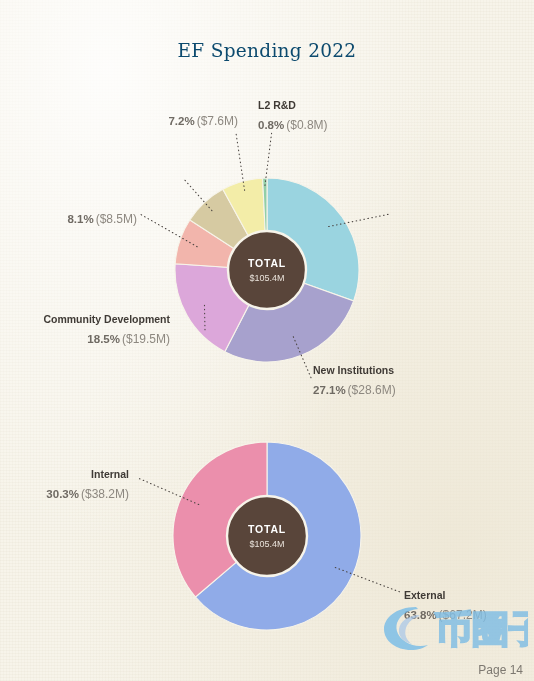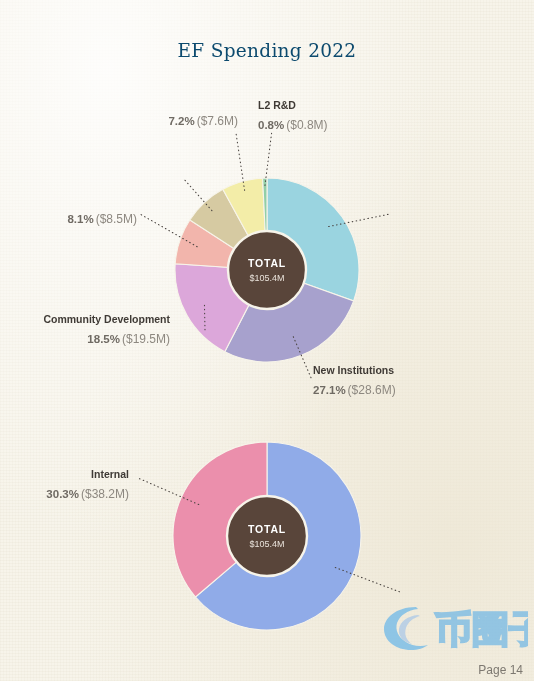--- a/index.html
+++ b/index.html
@@ -192,20 +192,26 @@
       <path d="M198.71467303956865 84.50152191125757 L138 58" fill="none" stroke="#4a4440" stroke-width="1.1" stroke-linecap="round" stroke-dasharray="0.6 3.4"></path>
     </svg>
 
   <div class="callout left" style="left:1px; top:468px; width:128px;">
     <span class="cat">Internal</span>
     <span class="valrow">
       <span class="pct">30.3%</span><span class="amt">($38.2M)</span>
     </span>
   </div>
 
+  <div class="callout right" style="left:404px; top:589px;">
+    <span class="cat">External</span>
+    <span class="valrow">
+      <span class="pct">63.8%</span><span class="amt">($67.2M)</span>
+    </span>
+  </div>
 
   <svg id="watermark" viewBox="0 0 150 52">
     <path d="M38 6 C18 6 6 17 6 28 C6 40 18 49 33 49 C40 49 46 47 50 44
              C42 46 34 45 28 41 C20 36 17 29 19 22 C22 14 30 9 40 8 Z" fill="#6fb9e8" opacity="0.92"></path>
     <path d="M40 14 C29 15 22 21 21 28 C20 35 25 41 34 43
              C28 39 26 33 28 27 C30 21 35 17 42 15 Z" fill="#aac8e8" opacity="0.9"></path>
     <text class="wm-cjk" x="57" y="41">币圈子</text>
   </svg>
 
   <div id="page-number">Page 14</div>

